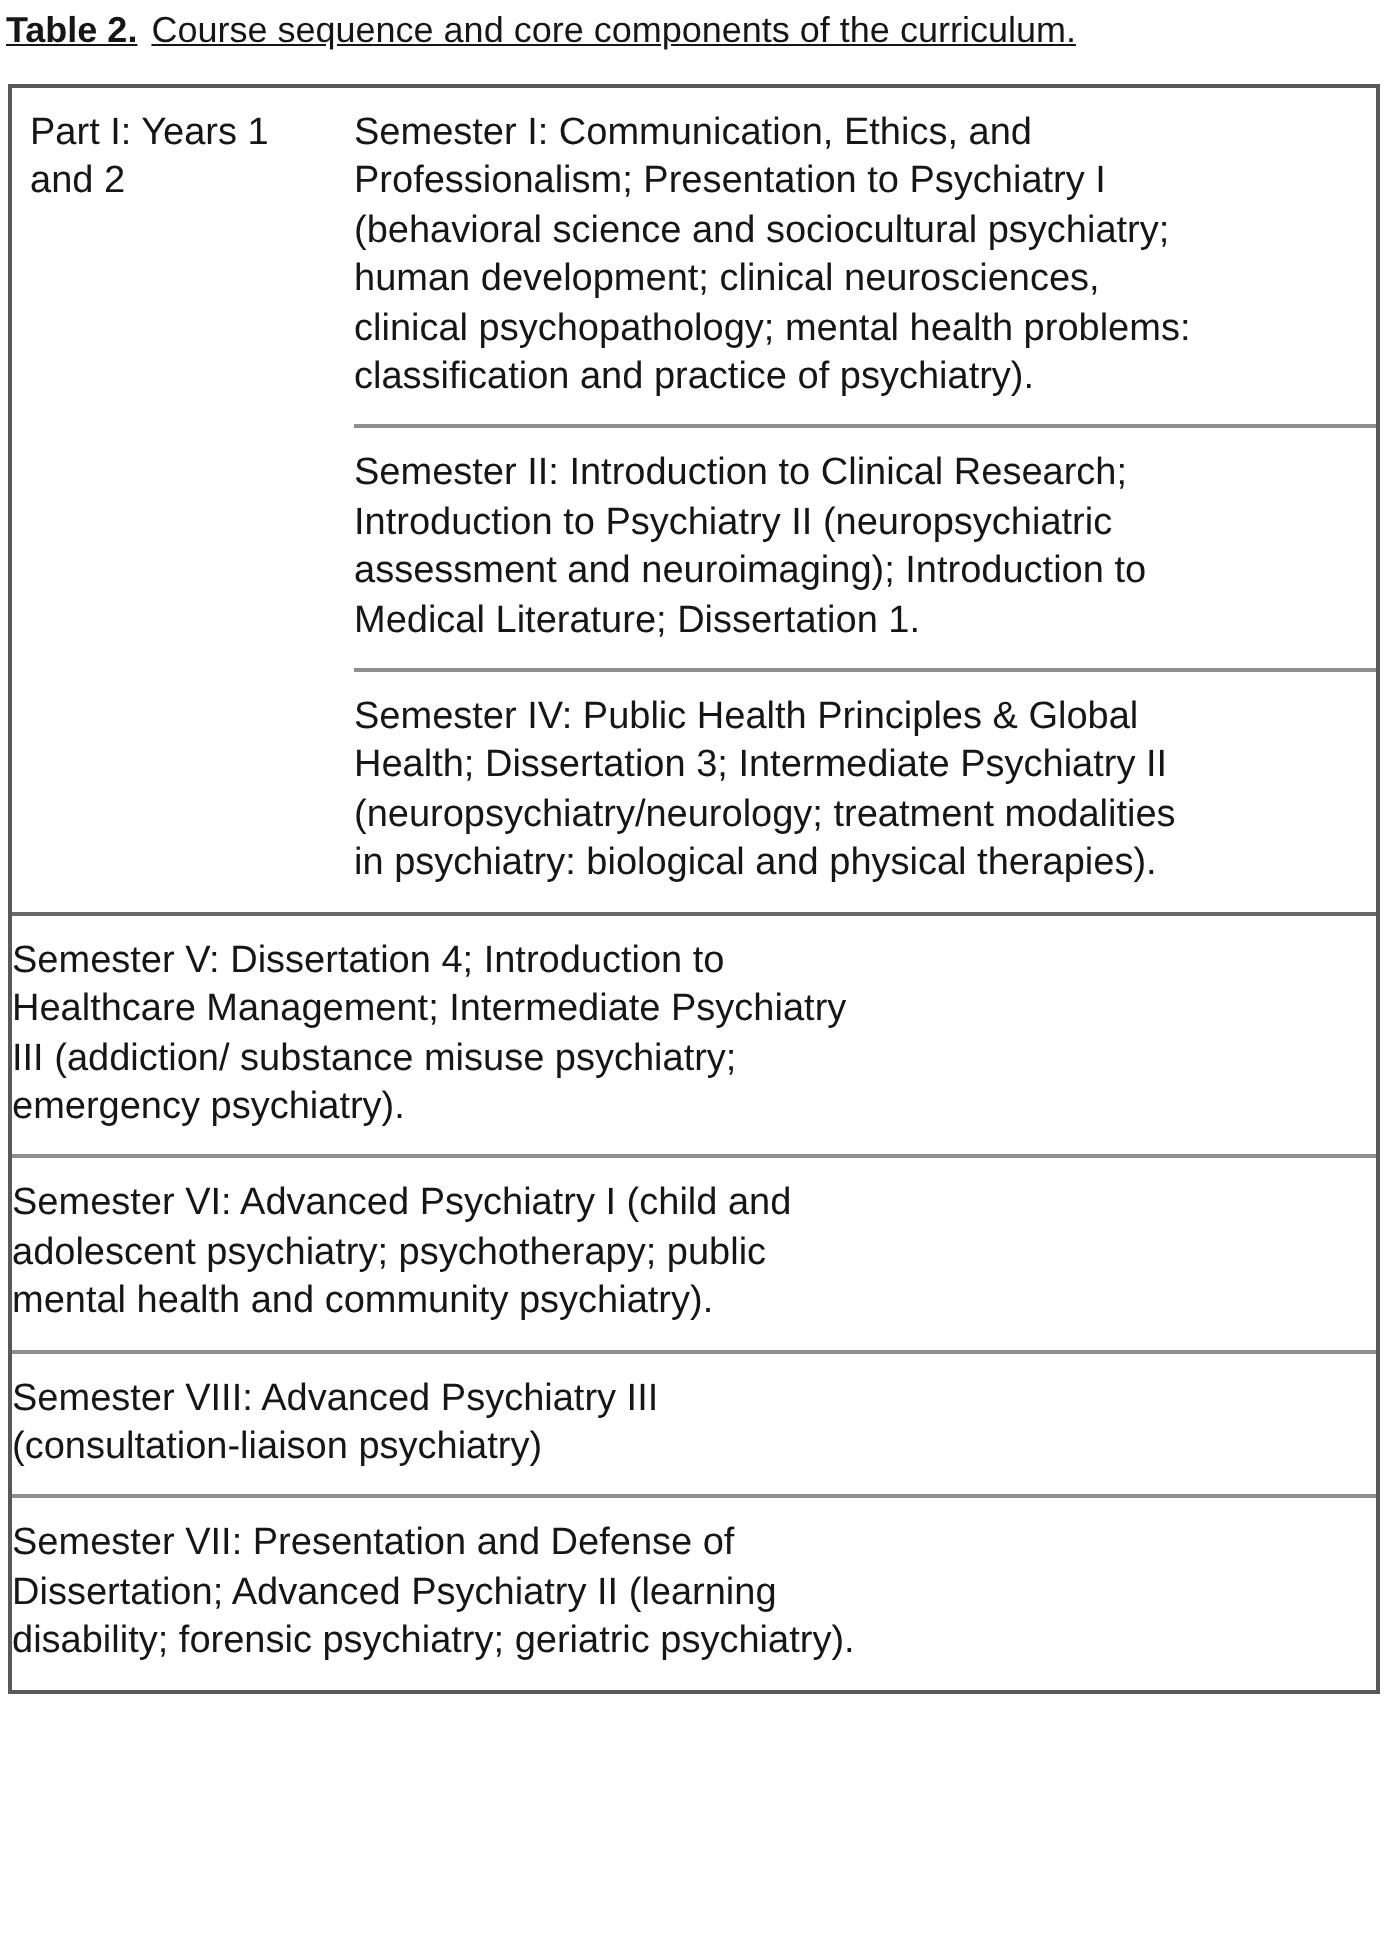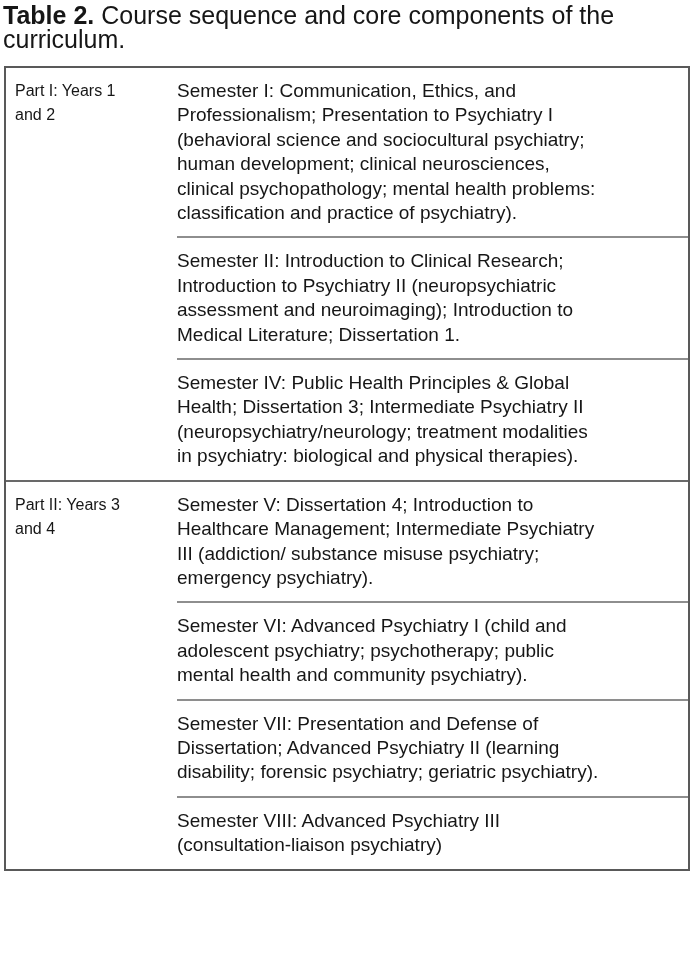--- a/index.html
+++ b/index.html
@@ -10,22 +10,23 @@
     background: #ffffff;
     overflow: hidden;
   }
   body {
     font-family: "Liberation Sans", sans-serif;
     color: #161616;
     -webkit-font-smoothing: antialiased;
   }
   .caption {
     margin: 3px 0 0 3px;
-    font-size: 25px;
+    font-size: 18px;
     line-height: 24px;
+    text-decoration: underline;
   }
   .caption .cap-label {
     font-weight: bold;
     margin-right: 7px;
   }
   .tbl {
     margin: 15px 2px 0 4px;
     border: 2px solid #595959;
     background: #ffffff;
   }
@@ -34,21 +35,21 @@
     align-items: stretch;
   }
   .part + .part {
     border-top: 2px solid #696969;
   }
   .plabel {
     width: 171px;
     box-sizing: border-box;
     padding: 11px 6px 11px 9px;
     flex: 0 0 auto;
-    font-size: 16px;
+    font-size: 19px;
     line-height: 24.4px;
     white-space: pre-line;
   }
   .sems {
     flex: 1 1 auto;
     min-width: 0;
   }
   .sem {
     padding: 11px 4px 11px 0;
     font-size: 19px;
@@ -81,31 +82,29 @@
 assessment and neuroimaging); Introduction to
 Medical Literature; Dissertation 1.</div>
       <div class="sem">Semester IV: Public Health Principles &amp; Global
 Health; Dissertation 3; Intermediate Psychiatry II
 (neuropsychiatry/neurology; treatment modalities
 in psychiatry: biological and physical therapies).</div>
     </div>
   </div>
 
   <div class="part">
-    <div class="plabel">Part II: Years 3
-and 4</div>
     <div class="sems">
       <div class="sem">Semester V: Dissertation 4; Introduction to
 Healthcare Management; Intermediate Psychiatry
 III (addiction/ substance misuse psychiatry;
 emergency psychiatry).</div>
       <div class="sem">Semester VI: Advanced Psychiatry I (child and
 adolescent psychiatry; psychotherapy; public
 mental health and community psychiatry).</div>
+      <div class="sem">Semester VIII: Advanced Psychiatry III
+(consultation-liaison psychiatry)</div>
       <div class="sem">Semester VII: Presentation and Defense of
 Dissertation; Advanced Psychiatry II (learning
 disability; forensic psychiatry; geriatric psychiatry).</div>
-      <div class="sem">Semester VIII: Advanced Psychiatry III
-(consultation-liaison psychiatry)</div>
     </div>
   </div>
 
 </div>
 
 </body></html>

